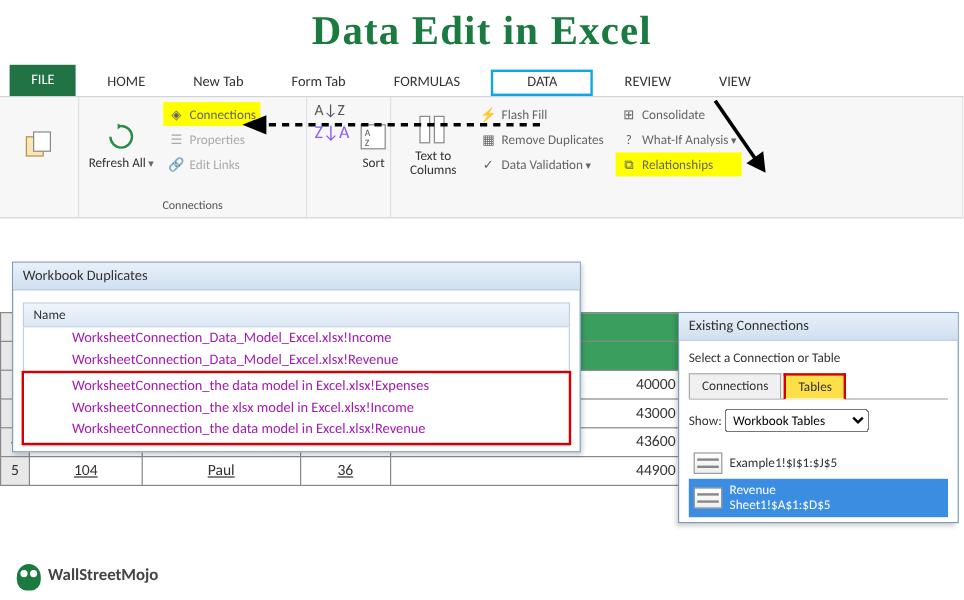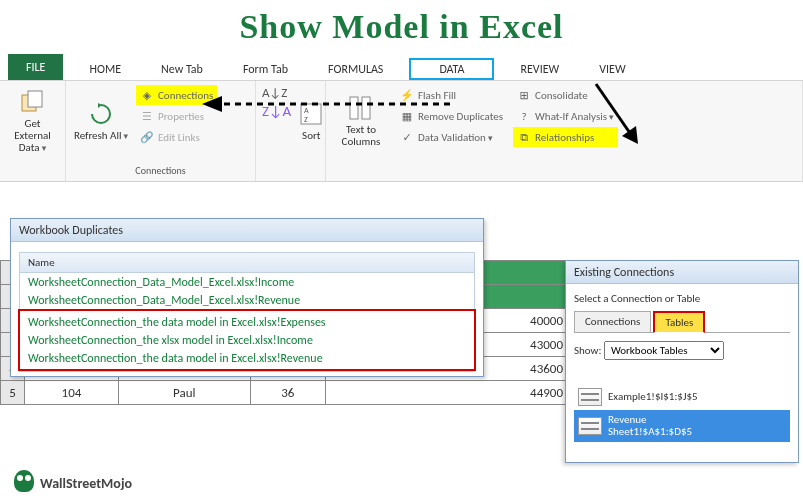--- a/index.html
+++ b/index.html
@@ -30,58 +30,58 @@
   .stack { display: flex; flex-direction: column; gap: 1px; }
   
   .arrow-annotation { position: absolute; pointer-events: none; }
   
   
   .dialog-wc { position: absolute; left: 10px; top: 218px; width: 474px; background: #fff; border: 1px solid #7a9bbf; box-shadow: 2px 2px 4px rgba(0,0,0,0.2); z-index: 5; }
   .dialog-wc .titlebar { background: linear-gradient(#e8f0fa, #d0e0f0); padding: 4px 8px; font-size: 12px; color: #333; border-bottom: 1px solid #b0c4de; }
   .dialog-wc .content { padding: 10px 8px 4px; }
   .dialog-wc .list-header { background: linear-gradient(#f0f5fb, #dce8f5); border: 1px solid #c0d0e0; padding: 3px 8px; font-size: 11px; color: #333; }
   .dialog-wc .list-body { border: 1px solid #c0d0e0; border-top: none; background: #fff; }
-  .dialog-wc .list-item { padding: 2px 8px; font-size: 12px; color: #15803d; white-space: nowrap; }
+  .dialog-wc .list-item { padding: 2px 8px; font-size: 12px; color: #a21caf; white-space: nowrap; margin-left: 32px; }
   .dialog-wc .red-box { border: 2px solid #d40000; margin: 0 -2px; padding: 2px 0; }
   
   
   .dialog-ec { position: absolute; right: 4px; top: 260px; width: 234px; background: #fff; border: 1px solid #7a9bbf; box-shadow: -2px 2px 4px rgba(0,0,0,0.2); z-index: 6; }
   .dialog-ec .titlebar { background: linear-gradient(#e8f0fa, #d0e0f0); padding: 4px 8px; font-size: 12px; color: #333; border-bottom: 1px solid #b0c4de; }
-  .dialog-ec .content { padding: 8px 8px 20px; font-size: 11px; color: #333; }
+  .dialog-ec .content { padding: 8px 8px 4px; font-size: 11px; color: #333; }
   .dialog-ec .tabs-row { display: flex; gap: 2px; border-bottom: 1px solid #aaa; margin: 6px 0 8px; }
   .dialog-ec .tabs-row .dtab { padding: 3px 10px; border: 1px solid #aaa; border-bottom: none; background: #f0f0f0; font-size: 11px; }
   .dialog-ec .tabs-row .dtab.active { background: #fde047; border: 2px solid #d40000; border-bottom: 1px solid #fff; margin-bottom: -1px; }
   .dialog-ec select { font-size: 11px; padding: 1px 2px; width: 120px; }
-  .dialog-ec .conn-list { margin-top: 24px; }
+  .dialog-ec .conn-list { margin-top: 13px; }
   .dialog-ec .conn-item { display: flex; gap: 6px; padding: 4px 4px; align-items: center; }
   .dialog-ec .conn-item .ticon { width: 24px; height: 18px; border: 1px solid #999; display: inline-block; background: linear-gradient(#fff, #eee); position: relative; }
   .dialog-ec .conn-item .ticon::after { content:""; position:absolute; left:2px; right:2px; top:4px; bottom:4px; border-top:2px solid #888; border-bottom:2px solid #888; }
   .dialog-ec .conn-item.selected { background: #3a8de0; color: #fff; }
   .dialog-ec .conn-item .lines { display: flex; flex-direction: column; line-height: 1.1; }
   
   
   .sheet { position: absolute; left: 0; top: 260px; width: 570px; z-index: 1; }
   .sheet table { border-collapse: collapse; width: 100%; font-size: 13px; }
   .sheet th { background: #3a9e5f; color: #fff; padding: 4px 6px; border: 1px solid #888; font-weight: normal; }
   .sheet td { border: 1px solid #888; padding: 4px 6px; text-align: right; color: #333; background: #fff; }
-  .sheet td.center { text-align: center; }
+  .sheet td.center { text-align: center; text-decoration: underline; }
   .sheet .rowhdr { background: #e8e8e8; width: 24px; text-align: center; }
   
-  .footer-logo { position: absolute; left: 14px; bottom: 8px; display: flex; align-items: flex-end; gap: 6px; font-size: 14px; color: #444; font-weight: bold; z-index: 20; }
+  .footer-logo { position: absolute; left: 14px; bottom: 8px; display: flex; align-items: flex-start; gap: 6px; font-size: 14px; color: #444; font-weight: bold; z-index: 20; }
   .footer-logo .owl { width: 20px; height: 22px; background: #1a7a3f; border-radius: 50% 50% 40% 40%; position: relative; }
   .footer-logo .owl::before, .footer-logo .owl::after { content:""; position:absolute; width:6px; height:6px; background:#fff; border-radius:50%; top:5px; }
   .footer-logo .owl::before { left:3px; } .footer-logo .owl::after { right:3px; }
   
   .dropdown-caret::after { content: " ▾"; font-size: 9px; color: #666; }
 </style>
 </head>
 <body>
 
 <div class="title-bar">
-  <h1>Show Model in Excel</h1>
+  <h1>Data Edit in Excel</h1>
 </div>
 
 <div class="ribbon-tabs">
   <div class="tab file-tab">FILE</div>
   <div class="tab">HOME</div>
   <div class="tab">New Tab</div>
   <div class="tab">Form Tab</div>
   <div class="tab">FORMULAS</div>
   <div class="tab active-tab">DATA</div>
   <div class="tab">REVIEW</div>
@@ -91,21 +91,20 @@
 <div class="ribbon">
   <div class="ribbon-group" style="width:66px">
     <div class="ribbon-group-content">
       <div class="big-btn">
         <span class="icon">
           <svg width="26" height="26">
               <rect x="2" y="6" width="14" height="16" fill="#f9e6b8" stroke="#b89040"></rect>
               <rect x="8" y="2" width="14" height="16" fill="#fff" stroke="#888"></rect>
             </svg>
         </span>
-        <span class="dropdown-caret">Get External Data</span>
       </div>
     </div>
   </div>
 
   <div class="ribbon-group" style="width:190px">
     <div class="ribbon-group-content">
       <div class="big-btn">
         <span class="icon">
           <svg width="26" height="26">
               <path d="M13 4 A9 9 0 1 1 4 13" fill="none" stroke="#2a8a4a" stroke-width="2"></path>

